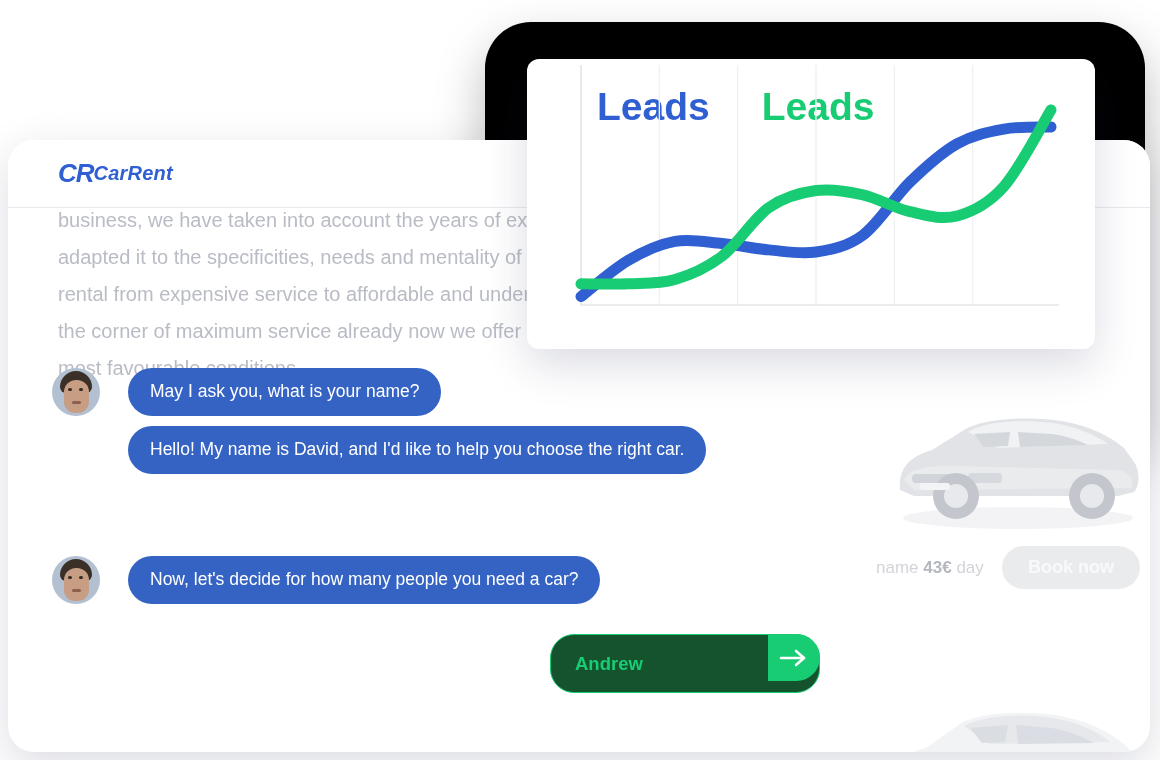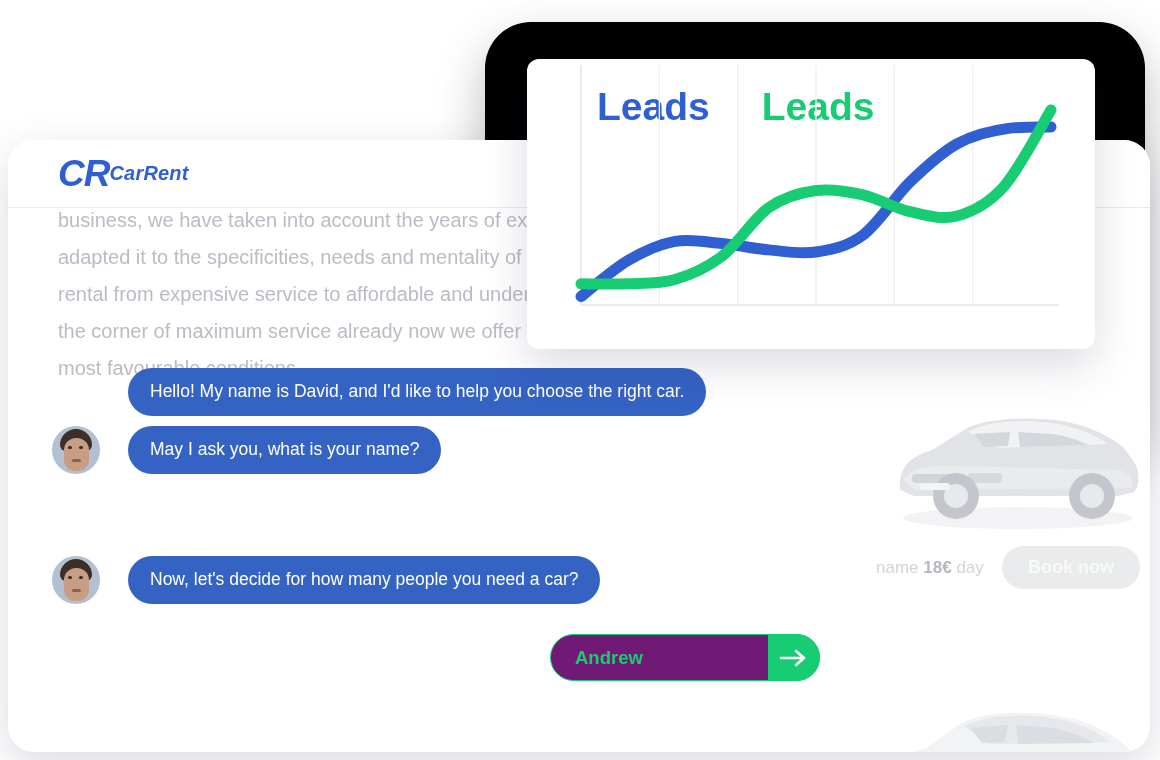--- a/index.html
+++ b/index.html
@@ -32,21 +32,21 @@
     overflow: hidden;
   }
   .app-header {
     position: absolute; left: 0; top: 0;
     width: 100%; height: 67px;
     display: flex; align-items: center;
     padding-left: 50px;
     background: #fff;
   }
   .logo-mark {
-    font-size: 37px; font-weight: bold; font-style: italic;
+    font-size: 26px; font-weight: bold; font-style: italic;
     color: #2f5fd0; letter-spacing: -1px;
   }
   .logo-word {
     font-size: 20px; font-weight: bold; font-style: italic;
     color: #2f5fd0; letter-spacing: .2px;
   }
   .header-divider {
     position: absolute; left: 0; top: 67px;
     width: 100%; height: 1px; background: #e8eaef;
   }
@@ -89,24 +89,24 @@
     white-space: nowrap;
   }
 
   
   .input-row {
     position: absolute; left: 542px; top: 494px;
     width: 270px; height: 47px;
   }
   .input-pill {
     position: absolute; left: 0; top: 0;
-    width: 270px; height: 47px;
+    width: 270px; height: 59px;
     border: 1.6px solid #18cc73;
     border-radius: 24px;
-    background: #701a75;
+    background: #14532d;
     display: flex; align-items: center;
     padding-left: 24px;
     overflow: hidden;
   }
   .input-value {
     font-size: 18.5px; font-weight: bold; color: #18cc73;
   }
   .send-btn {
     position: absolute; right: 0; top: 0;
     width: 52px; height: 47px;
@@ -161,35 +161,35 @@
 
     <div class="app-header">
       <span class="logo-mark">CR</span>
       <span class="logo-word">CarRent</span>
     </div>
     <div class="header-divider"></div>
 
     <p class="intro-text">business, we have taken into account the years of experience and adapted it to the specificities, needs and mentality of our clients, turning rental from expensive service to affordable and understandable. Turning the corner of maximum service already now we offer car rental on the most favourable conditions.</p>
 
     <div class="chat">
-
-      <div class="msg-row">
-        <div class="avatar-spacer"></div>
-        <div class="bubble">Hello! My name is David, and I'd like to help you choose the right car.</div>
-      </div>
 
       <div class="msg-row">
         <div class="avatar">
           <div class="av-hair"></div>
           <div class="av-face"></div>
           <div class="av-eye l"></div>
           <div class="av-eye r"></div>
           <div class="av-mouth"></div>
         </div>
         <div class="bubble">May I ask you, what is your name?</div>
+      </div>
+
+      <div class="msg-row">
+        <div class="avatar-spacer"></div>
+        <div class="bubble">Hello! My name is David, and I'd like to help you choose the right car.</div>
       </div>
 
       <div style="height:72px"></div>
 
 
       <div class="msg-row">
         <div class="avatar">
           <div class="av-hair"></div>
           <div class="av-face"></div>
           <div class="av-eye l"></div>
@@ -227,21 +227,21 @@
           <circle cx="88" cy="126" r="23" fill="#b9bec5"></circle>
           <circle cx="88" cy="126" r="12" fill="#e3e6ea"></circle>
           <circle cx="224" cy="126" r="23" fill="#b9bec5"></circle>
           <circle cx="224" cy="126" r="12" fill="#e3e6ea"></circle>
           <rect x="52" y="113" width="30" height="7" rx="3" fill="#f2f3f5"></rect>
         </svg>
       </div>
       <div class="car-meta">
         <div class="car-price">
           <span>name</span>
-          <b>18€</b>
+          <b>43€</b>
           <span>day</span>
         </div>
         <div class="book-btn">Book now</div>
       </div>
     </div>
 
     <div class="car-card two">
       <div class="car-img">
         <svg width="280" height="170" viewBox="0 0 280 170">
           <ellipse cx="148" cy="146" rx="118" ry="11" fill="#f2f3f5"></ellipse>

